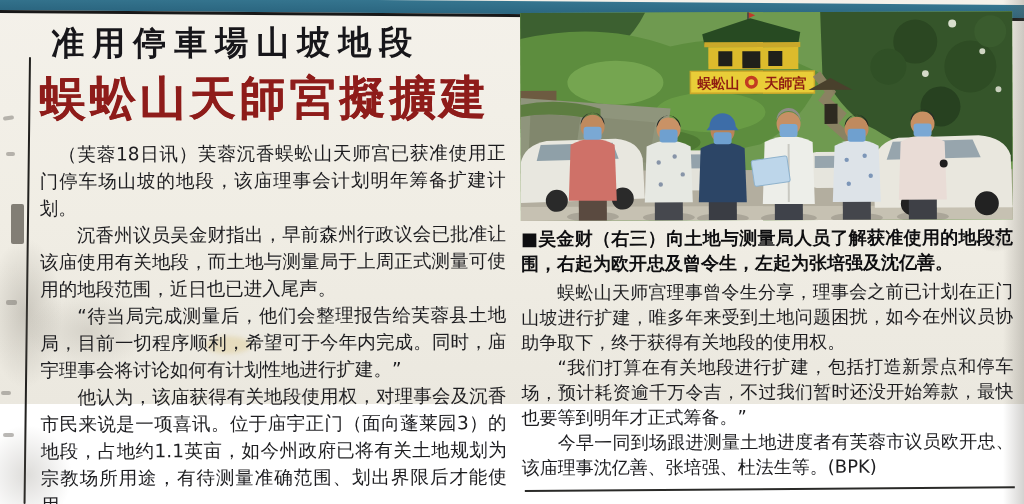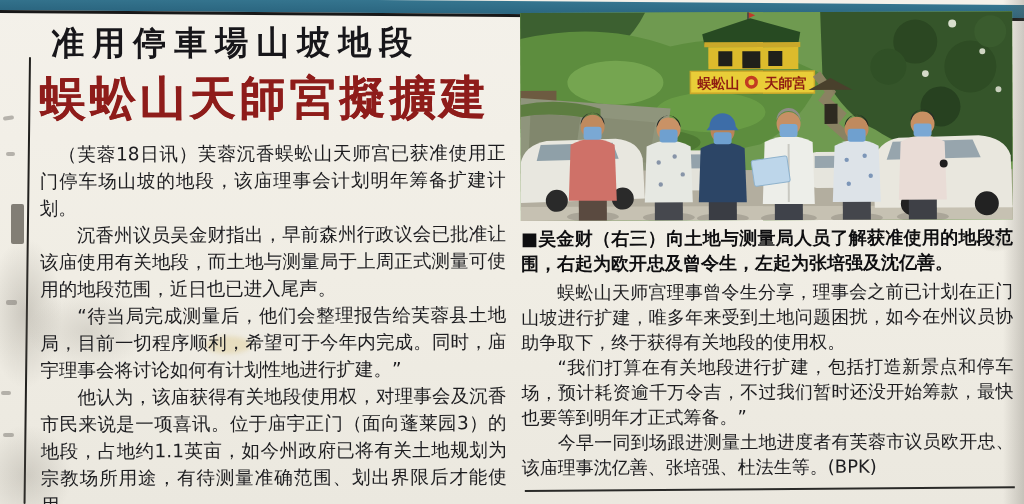--- a/index.html
+++ b/index.html
@@ -1,17 +1,17 @@
 <!DOCTYPE html>
 <html><head>
 <meta charset="utf-8">
 <style>
   html,body{margin:0;padding:0;width:1024px;height:504px;overflow:hidden;
     font-family:"DejaVu Sans","Liberation Sans",sans-serif;}
-  .page{position:relative;width:1024px;height:504px;
+  .page{position:relative;width:1024px;height:404px;
     background:linear-gradient(180deg,#f4f1ea 0%,#f0ede4 55%,#ebe8df 100%);}
   
   .band{position:absolute;left:-4px;top:-3px;width:1036px;height:13px;
     background:linear-gradient(180deg,#35758f,#2b6680);border-bottom:3px solid #181818;
     transform:rotate(0.45deg);transform-origin:0 0;}
   
   .sliver-rule{position:absolute;left:29px;top:57px;width:2px;height:447px;
     background:#22211f;transform:rotate(0.7deg);transform-origin:top center;border-radius:2px;}
   .mark{position:absolute;background:#84807a;opacity:.55;border-radius:2px;}
   .mk1{left:3px;top:116px;width:11px;height:4px;transform:rotate(-8deg);}

